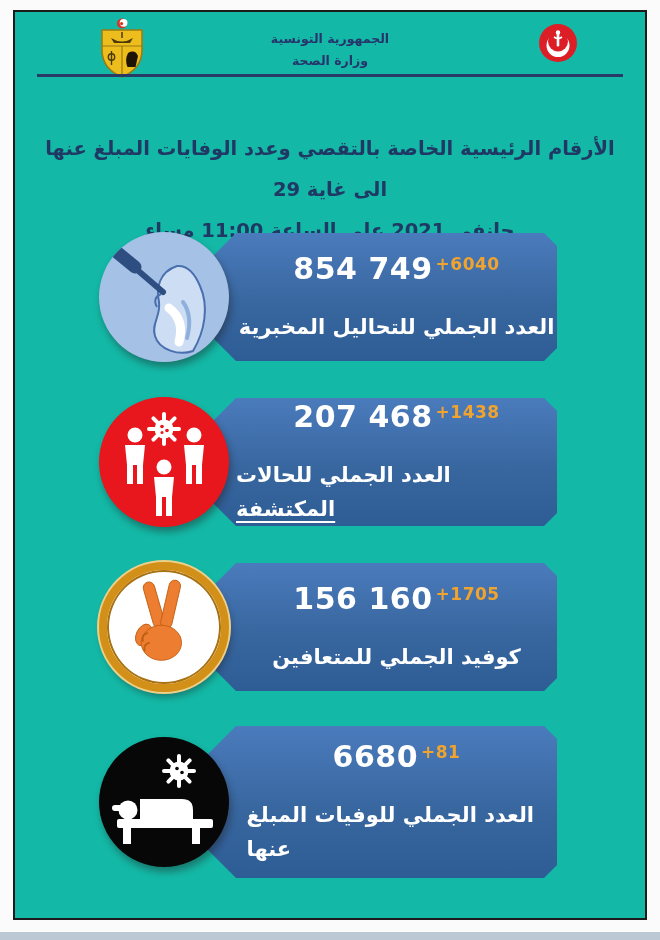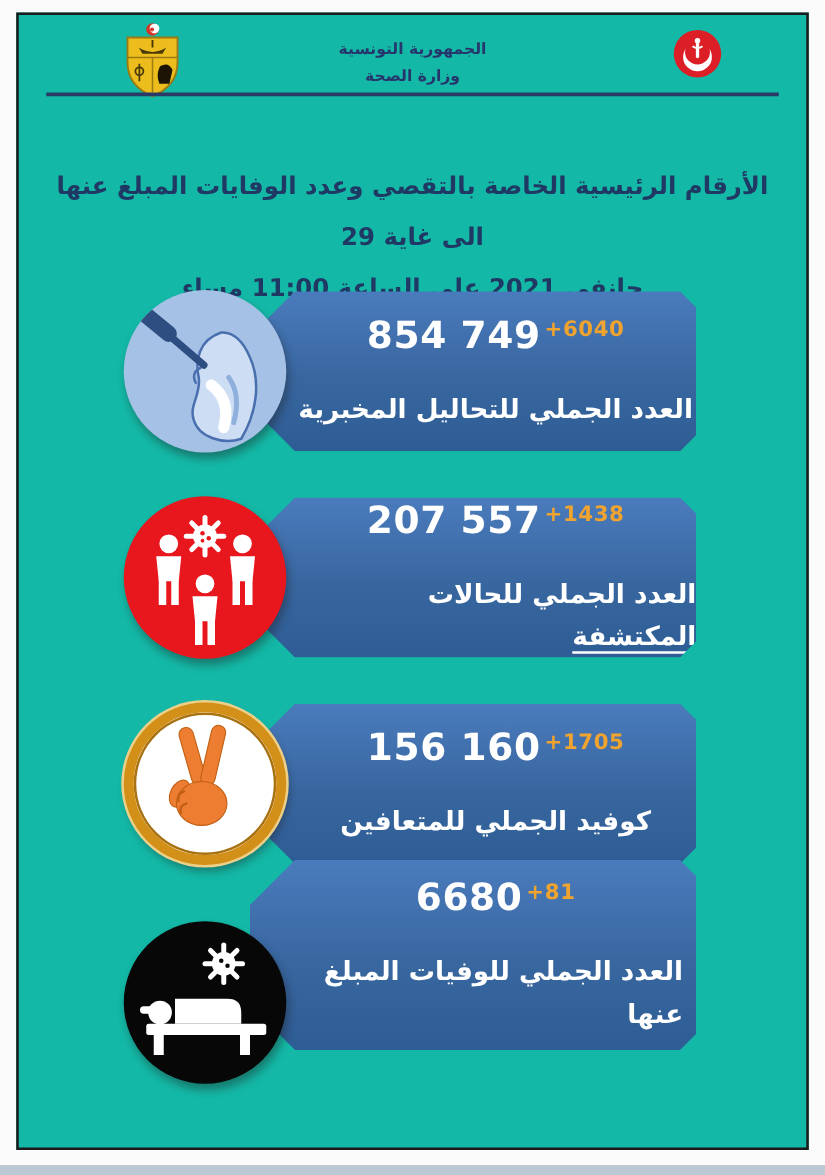--- a/index.html
+++ b/index.html
@@ -39,41 +39,41 @@
     filter:drop-shadow(2px 4px 4px rgba(40,40,40,.35));
   }
   .banner-inner {
     height:100%; display:flex; flex-direction:column; justify-content:center;
     align-items:center; gap:24px; padding-left:36px;
   }
   .value-line { direction:ltr; color:#ffffff; font-weight:bold; font-size:30px; letter-spacing:.5px; }
   .delta { position:relative; top:-9px; margin-left:3px; font-size:17px; font-weight:bold; color:#f0a32e; }
   .stat-label {
     direction:rtl; color:#ffffff; font-weight:bold; font-size:21px;
-    text-align:right; line-height:34px;
+    text-align:left; line-height:34px;
   }
   .stat-label .ul { text-decoration:underline; text-underline-offset:5px; text-decoration-thickness:2px; }
   .w300 .stat-label { max-width:300px; }
 
   .circle {
     position:absolute; left:84px; width:130px; height:130px; border-radius:50%;
     box-shadow:2px 5px 7px rgba(30,30,30,.4); overflow:hidden;
   }
   .c-lab   { background:#a6c1e6; }
   .c-cases { background:#e8161d; }
   .c-recov { background:#ffffff; border:8px solid #d29018;
              box-shadow:inset 0 0 0 2px #a87111, 0 0 0 2px #ecd08a, 2px 5px 7px rgba(30,30,30,.4); }
   .c-death { background:#070707; }
   .circle svg { width:100%; height:100%; display:block; }
 
   
   .b1 { top:221px; height:128px; }  .i1 { top:220px; }
   .b2 { top:386px; height:128px; }  .i2 { top:385px; }
   .b3 { top:551px; height:128px; }  .i3 { top:550px; }
-  .b4 { top:676px; height:152px; }  .i4 { top:725px; }
+  .b4 { top:714px; height:152px; }  .i4 { top:725px; }
 </style>
 </head>
 <body>
 
 <div class="page">
 
   <div class="coat-of-arms">
     <svg viewBox="0 0 50 62">
       <circle cx="25" cy="7.5" r="5" fill="#d63327"></circle>
       <circle cx="26.6" cy="6.8" r="3.9" fill="#ffffff"></circle>
@@ -125,21 +125,21 @@
       <path d="M62,62 q-9,4 -4,13" stroke="#4a6fae" stroke-width="2" fill="none"></path>
       <path d="M70,76 q16,12 10,34" stroke="#ffffff" stroke-width="9" fill="none" stroke-linecap="round"></path>
       <path d="M84,70 q10,14 4,36" stroke="#8fb0dd" stroke-width="4" fill="none" stroke-linecap="round"></path>
       <line x1="22" y1="24" x2="64" y2="60" stroke="#2e4d80" stroke-width="6" stroke-linecap="round"></line>
       <line x1="14" y1="17" x2="36" y2="35" stroke="#2e4d80" stroke-width="13" stroke-linecap="round"></line>
     </svg>
   </div>
 
   <div class="banner b2">
     <div class="banner-inner">
-      <div class="value-line"><span>207 557</span><span class="delta">+1438</span></div>
+      <div class="value-line"><span>207 468</span><span class="delta">+1438</span></div>
       <div class="stat-label"><span>العدد  الجملي للحالات</span> <span class="ul">المكتشفة</span></div>
     </div>
   </div>
   <div class="circle c-cases i2">
     <svg viewBox="0 0 130 130">
       <g fill="#ffffff">
         <g transform="translate(36,60)">
           <circle cx="0" cy="-22" r="7.5"></circle>
           <path d="M-10,-12 H10 L8,8 H-8 Z"></path>
           <rect x="-8" y="7" width="6" height="20"></rect>

